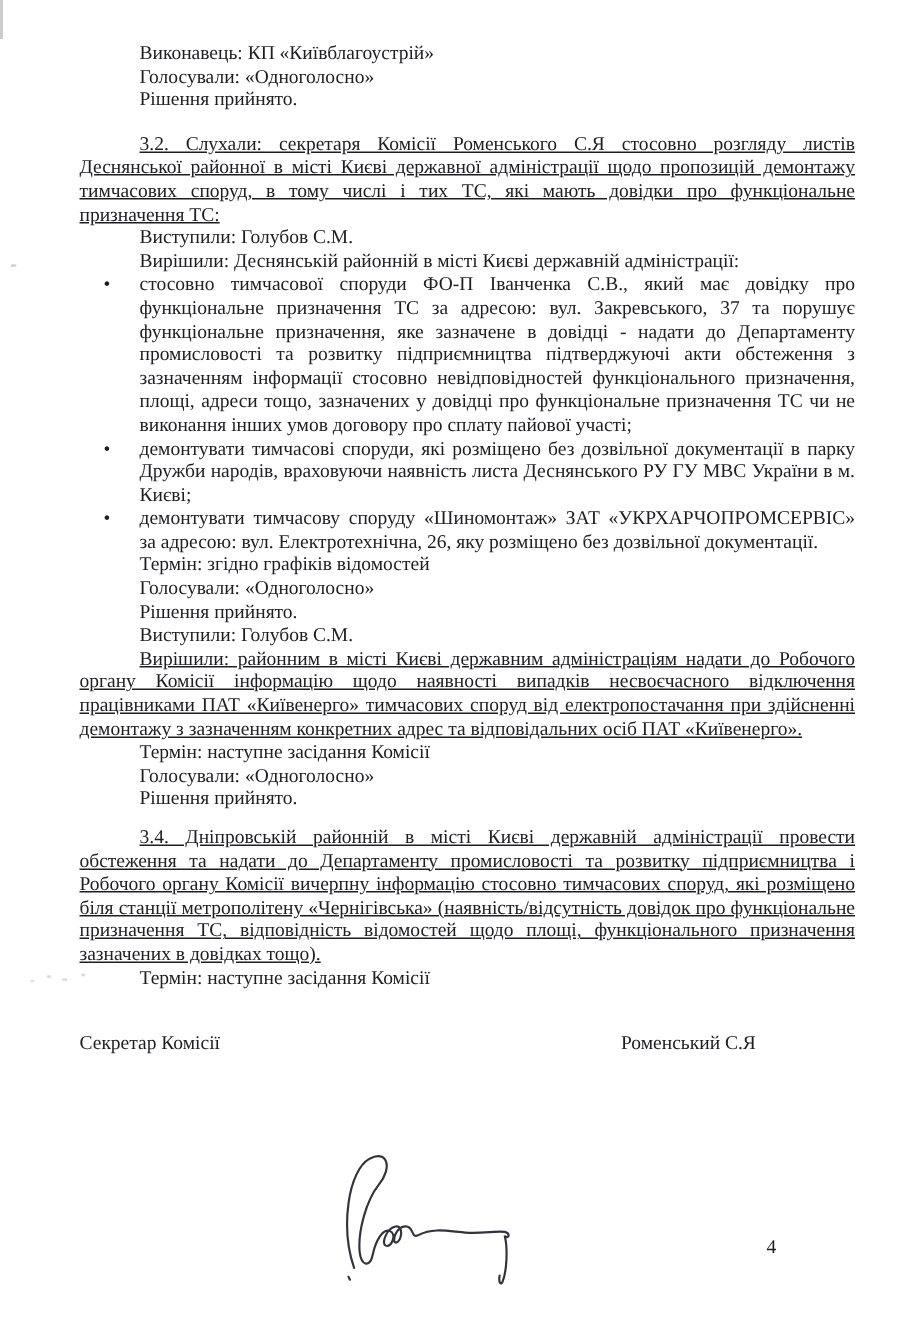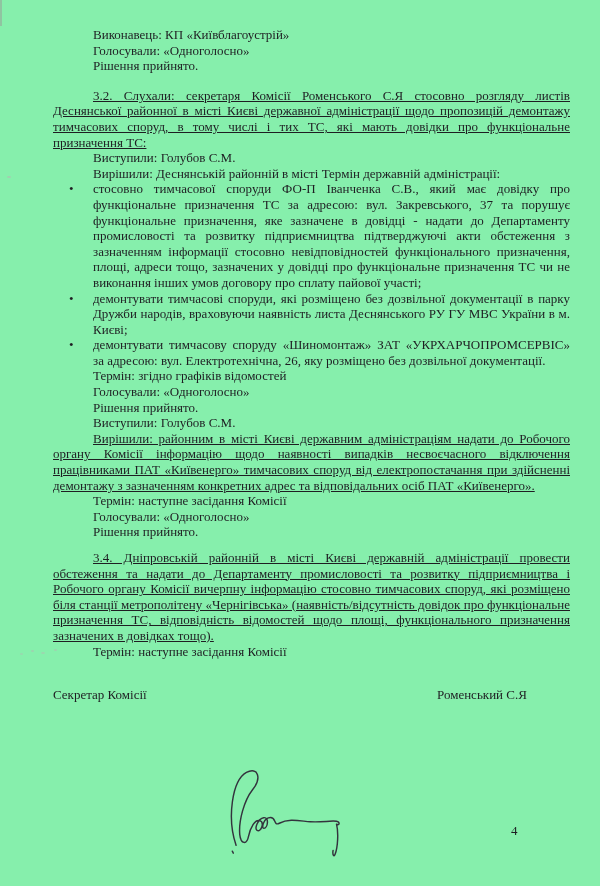--- a/index.html
+++ b/index.html
@@ -1,21 +1,21 @@
 <!DOCTYPE html>
 <html><head>
 <meta charset="utf-8">
 <style>
   html, body { margin: 0; padding: 0; background: #e8e8e8; }
   .page {
     position: relative;
     width: 600px;
     height: 886px;
     margin: 0 auto;
-    background: #86efac;
+    background: #ffffff;
     overflow: hidden;
     font-family: "Liberation Serif", serif;
     color: #1e1e22;
     -webkit-font-smoothing: antialiased;
   }
   .content {
     position: absolute;
     left: 53px;
     top: 27px;
     width: 517px;
@@ -43,21 +43,21 @@
     left: 16px;
     top: 0;
     font-size: 13px;
   }
   .sig-row {
     margin-top: 28px;
     position: relative;
     text-align: left;
   }
   .sig-left { display: inline-block; }
-  .sig-right { position: absolute; left: 384px; top: 0; }
+  .sig-right { position: absolute; left: 361px; top: 0; }
   .signature-svg {
     position: absolute;
     left: 220px;
     top: 766px;
     width: 126px;
     height: 94px;
     transform: rotate(-1deg);
   }
   .signature-svg path {
     fill: none;
@@ -94,21 +94,21 @@
   <div class="speck s5"></div>
 
   <div class="content">
 
     <div class="line">Виконавець: КП «Київблагоустрій»</div>
     <div class="line">Голосували: «Одноголосно»</div>
     <div class="line">Рішення прийнято.</div>
 
     <p class="para gap-lg">3.2. Слухали: секретаря Комісії Роменського С.Я стосовно розгляду листів Деснянської районної в місті Києві державної адміністрації щодо пропозицій демонтажу тимчасових споруд, в тому числі і тих ТС, які мають довідки про функціональне призначення ТС:</p>
     <div class="line">Виступили: Голубов С.М.</div>
-    <div class="line">Вирішили: Деснянській районній в місті Термін державній адміністрації:</div>
+    <div class="line">Вирішили: Деснянській районній в місті Києві державній адміністрації:</div>
 
     <ul class="bullets">
       <li>стосовно тимчасової споруди ФО-П Іванченка С.В., який має довідку про функціональне призначення ТС за адресою: вул. Закревського, 37 та порушує функціональне призначення, яке зазначене в довідці - надати до Департаменту промисловості та розвитку підприємництва підтверджуючі акти обстеження з зазначенням інформації стосовно невідповідностей функціонального призначення, площі, адреси тощо, зазначених у довідці про функціональне призначення ТС чи не виконання інших умов договору про сплату пайової участі;</li>
       <li>демонтувати тимчасові споруди, які розміщено без дозвільної документації в парку Дружби народів, враховуючи наявність листа Деснянського РУ ГУ МВС України в м. Києві;</li>
       <li>демонтувати тимчасову споруду «Шиномонтаж» ЗАТ «УКРХАРЧОПРОМСЕРВІС» за адресою: вул. Електротехнічна, 26, яку розміщено без дозвільної документації.</li>
     </ul>
 
     <div class="line">Термін: згідно графіків відомостей</div>
     <div class="line">Голосували: «Одноголосно»</div>
     <div class="line">Рішення прийнято.</div>

